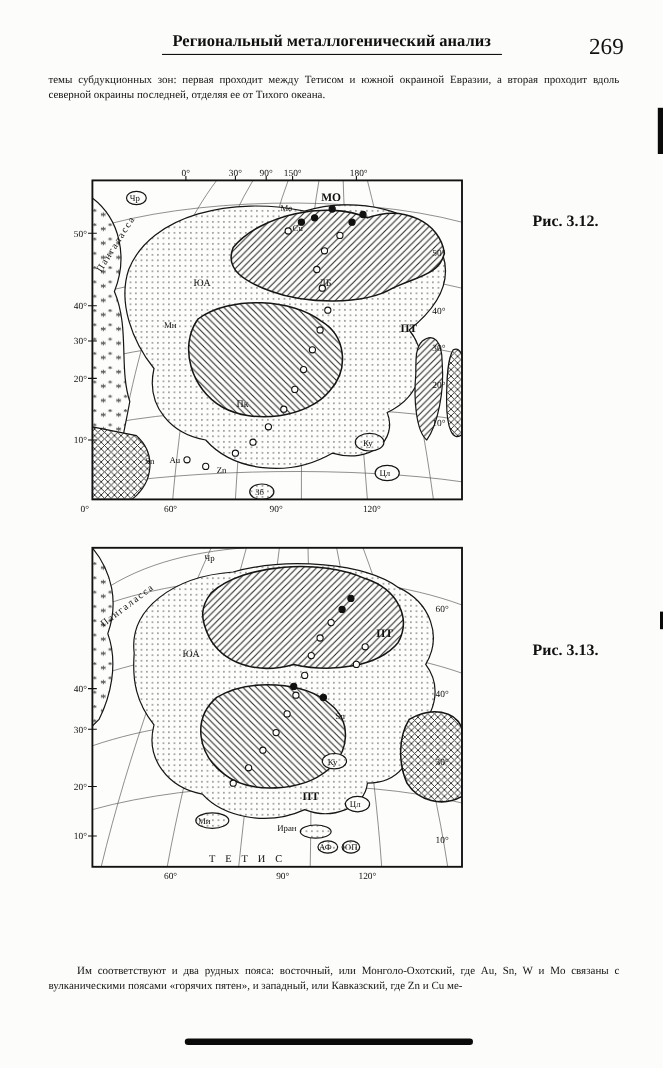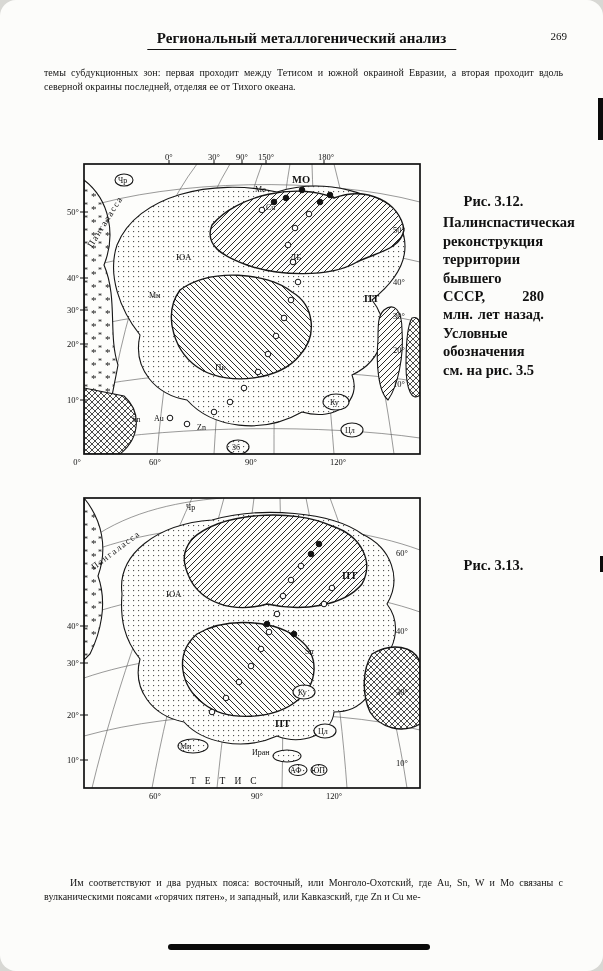--- a/index.html
+++ b/index.html
@@ -1,46 +1,45 @@
 <!DOCTYPE html>
 <html><head>
 <meta charset="utf-8">
 <style>
   html,body { margin:0; padding:0; background:#d8d8d4; }
   .page {
     position:relative; width:603px; height:971px; margin:0 auto;
     background:#fcfcfa; color:#111; overflow:hidden;
     font-family:"Liberation Serif", serif;
-    border-radius:16px;
   }
   
   .runhead { position:absolute; top:30px; left:0; right:0; height:24px; }
   .runhead-title {
     position:absolute; left:50%; transform:translateX(-50%);
     font-size:15px; font-weight:bold; white-space:nowrap;
     border-bottom:1.5px solid #111; padding:0 10px 2px 10px;
   }
-  .runhead-page { position:absolute; right:36px; top:0; font-size:11px; }
+  .runhead-page { position:absolute; right:36px; top:0; font-size:21px; }
 
   .para {
     position:absolute; left:44px; width:519px;
     font-size:10px; line-height:1.36; text-align:justify; color:#141414;
   }
   .para-top { top:66px; }
   .para-bottom { top:876px; text-indent:26px; }
 
   .figwrap { position:absolute; left:62px; }
   .fig1 { top:150px; }
   .fig2 { top:484px; }
 
   .caption { position:absolute; left:443px; width:101px;
     font-size:14.5px; font-weight:bold; line-height:1.27; text-align:justify; }
   .cap1 { top:192px; }
-  .cap2 { top:556px; }
-  .cap-title { text-align:center; margin-bottom:3px; white-space:nowrap; }
+  .cap2 { top:582px; }
+  .cap-title { text-align:right; margin-bottom:3px; white-space:nowrap; }
 
   svg text { font-family:"Liberation Serif", serif; fill:#111; }
   .tick  { font-size:8.5px; }
   .lbl   { font-size:9px; }
   .lbl-lg{ font-size:10.5px; font-weight:bold; }
   .lbl-sm{ font-size:8px; }
   .sp    { letter-spacing:1.5px; }
   .tethys{ font-size:9.5px; letter-spacing:9px; }
   .grat  { stroke:#555; stroke-width:0.6; fill:none; }
   .blob  { stroke:#161616; stroke-width:1.1; }
@@ -198,21 +197,20 @@
       <text class="lbl-sm" x="283" y="283">Цл</text>
       <text class="lbl-sm" x="170" y="300">Зб</text>
       <text class="lbl-sm" x="70" y="272">Sn</text>
       <text class="lbl-sm" x="92" y="271">Au</text>
       <text class="lbl-sm" x="135" y="280">Zn</text>
     </svg>
   </div>
 
   <div class="caption cap1">
     <div class="cap-title">Рис. 3.12.</div>
-    <div class="cap-text">Палинспастическая реконструкция территории бывшего СССР, 280 млн. лет назад. Условные обозначения см. на рис. 3.5</div>
   </div>
 
   <div class="figwrap fig2">
     <svg width="370" height="318" viewBox="0 0 370 318">
       <rect x="22" y="14" width="336" height="290" fill="#fdfdfb"></rect>
       <g clip-path="url(#mapclip)">
         <g class="grat">
           <path d="M30,304 C55,200 95,90 130,14"></path>
           <path d="M90,304 C108,205 140,95 162,14"></path>
           <path d="M155,304 C165,205 182,95 192,14"></path>

